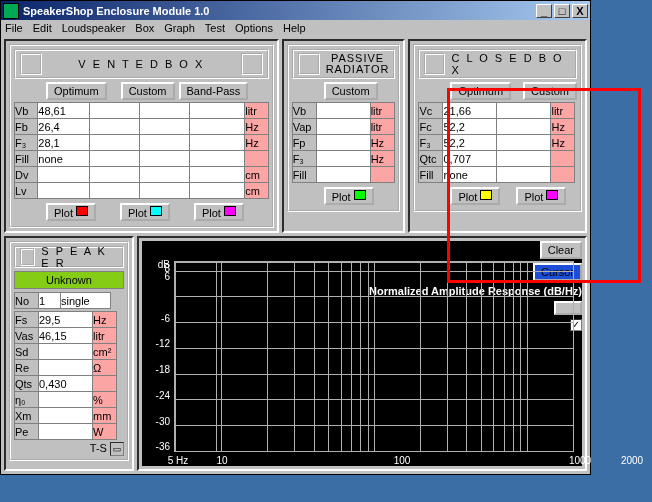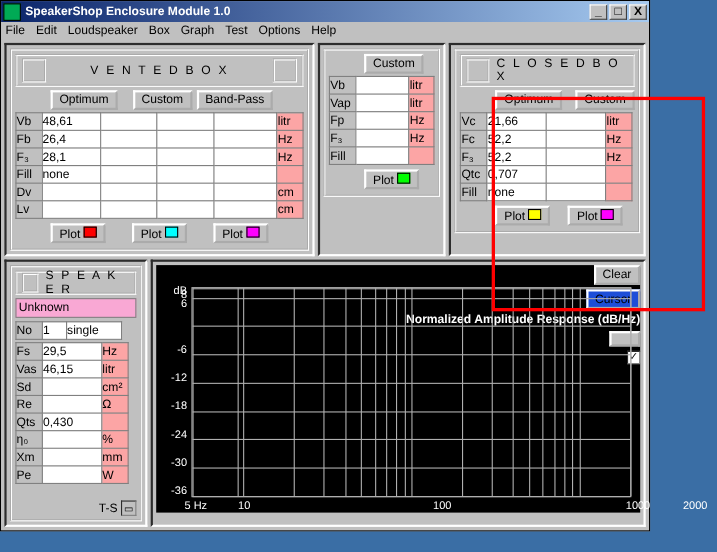--- a/index.html
+++ b/index.html
@@ -148,20 +148,24 @@
             <div class="btn plotbtn">
                 <span>Plot</span>
                 <span class="swatch" style="background:#ff00ff"></span>
               </div>
           </div>
         </fieldset>
       </div>
 
       <div class="panel" style="width:128px;">
         <fieldset class="outer">
+          <div class="grouphdr" style="letter-spacing:1px">
+              <div class="gicon"></div>
+              <div style="text-align:center;line-height:11px"><span>PASSIVE</span><br><span>RADIATOR</span></div>
+            </div>
           <div class="btnrow">
               <div style="width:28px"></div>
               <div class="btn">Custom</div>
             </div>
           <table class="grid">
             <tbody>
                 <tr>
                   <td class="lblcell">Vb</td>
                   <td class="readcell"></td>
                   <td class="unitcell">litr</td>
@@ -260,21 +264,21 @@
     </div>
 
     <div class="lowerrow">
 
       <div class="panel" style="width:130px;">
         <fieldset class="outer">
           <div class="grouphdr" style="height:22px">
               <div class="gicon" style="width:18px;height:18px"></div>
               <span>S P E A K E R</span>
             </div>
-          <div style="background:#f9a8d4;border:1px solid #808080;padding:2px;margin-bottom:3px">Unknown</div>
+          <div style="background:#84cc16;border:1px solid #808080;text-align:center;padding:2px;margin-bottom:3px">Unknown</div>
           <table class="grid" style="margin-bottom:2px">
             <tbody>
                 <tr>
                   <td class="lblcell">No</td>
                   <td class="readcell" style="width:22px">1</td>
                   <td class="readcell" style="width:50px">single</td>
                 </tr>
           </tbody>
             </table>
           <table class="grid">
@@ -314,21 +318,21 @@
                   <td class="readcell"></td>
                   <td class="unitcell">mm</td>
                 </tr>
             <tr>
                   <td class="lblcell">Pe</td>
                   <td class="readcell"></td>
                   <td class="unitcell">W</td>
                 </tr>
           </tbody>
             </table>
-          <div style="text-align:right;margin-top:15px"><span>T-S</span> <span class="tsicon">▭</span></div>
+          <div style="text-align:right;margin-top:2px"><span>T-S</span> <span class="tsicon">▭</span></div>
         </fieldset>
       </div>
 
       <div class="panel chartpanel">
         <div class="chartinner">
           <div class="charthdr">
             <div class="btn" style="background:#c0c0c0;color:#000">Clear</div>
             <div class="btn" style="background:#1d4ed8;color:#000">Cursor</div>
             <div class="charttitle">Normalized Amplitude Response (dB/Hz)</div>
             <span class="printicon"></span>

